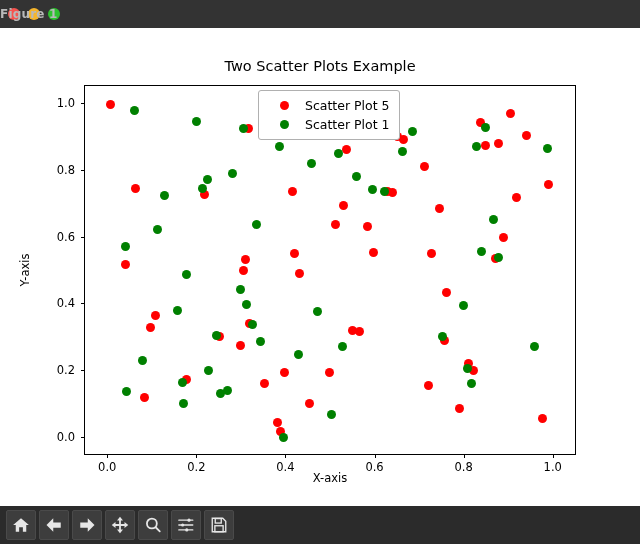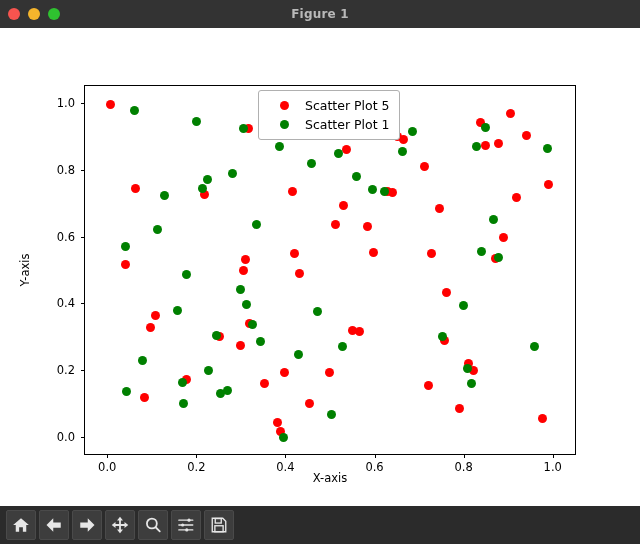--- a/index.html
+++ b/index.html
@@ -54,21 +54,21 @@
   .tl-min   { background: #f5b52c; }
   .tl-max   { background: #2fc230; }
 
   #titlebar-title {
     position: absolute;
     left: 0;
     top: 0;
     width: 640px;
     height: 28px;
     line-height: 28px;
-    text-align: center;
+    text-align: left;
     color: #b9b9b9;
     font-size: 12px;
     font-weight: bold;
     letter-spacing: 0.2px;
     pointer-events: none;
   }
 
   
   #figure {
     position: absolute;
@@ -247,20 +247,21 @@
     <div class="traffic-lights">
       <span class="tl tl-close"></span>
       <span class="tl tl-min"></span>
       <span class="tl tl-max"></span>
     </div>
     <div id="titlebar-title">Figure 1</div>
   </div>
 
   <div id="figure">
 
+    <div id="fig-title">Two Scatter Plots Example</div>
 
     <div id="ylabel">
       <span>Y-axis</span>
     </div>
 
     <div id="axes">
       <div id="plot-surface">
           <div class="pt pt-s1" style="left: 25.8364px; top: 18.4px; background: rgb(255, 0, 0);"></div>
           <div class="pt pt-s1" style="left: 50.3364px; top: 102.036px; background: rgb(255, 0, 0);"></div>
           <div class="pt pt-s1" style="left: 40.0909px; top: 178.647px; background: rgb(255, 0, 0);"></div>

